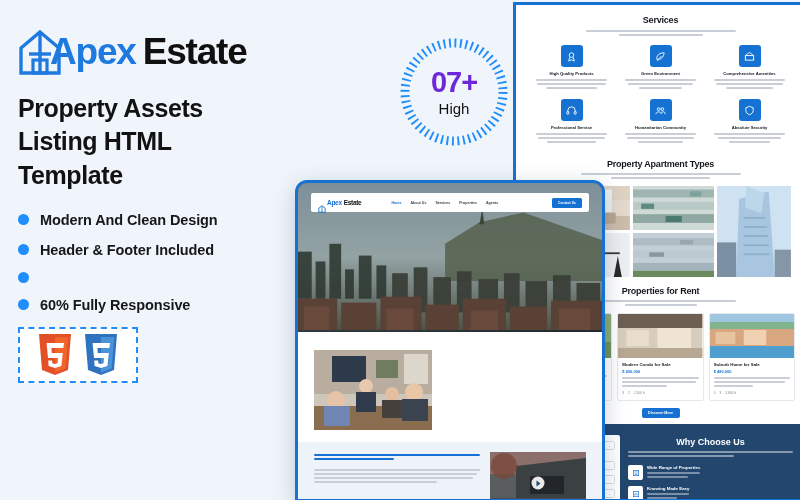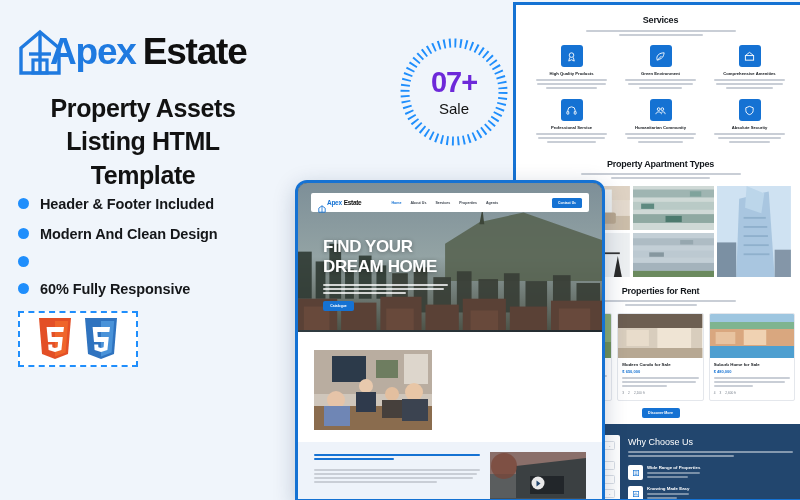--- a/index.html
+++ b/index.html
@@ -27,21 +27,21 @@
     font-size: 37px; font-weight: 700; color: #1f7ae0;
     letter-spacing: -1.2px; margin-left: -12px;
   }
   .brand-estate {
     font-size: 37px; font-weight: 700; color: #101010;
     letter-spacing: -1.2px; margin-left: 7px;
   }
   .headline {
     font-size: 25px; font-weight: 700; color: #121212;
     line-height: 1.33; letter-spacing: -0.4px;
-    margin-bottom: 4px; max-width: 250px; text-align: center;
+    margin-bottom: 20px; max-width: 250px;
   }
   .feature-list { list-style: none; }
   .feature-item {
     display: flex; align-items: center;
     margin-bottom: 14px;
   }
   .feature-dot {
     width: 11px; height: 11px; border-radius: 50%;
     background: #1f8efc; flex: 0 0 11px; margin-right: 11px;
   }
@@ -168,21 +168,21 @@
     padding: 6px 5px; flex: 0 0 92px;
   }
   .why-field {
     height: 9px; border: 1px solid #d8dde4; border-radius: 1.5px;
     margin-bottom: 5px; display: flex; align-items: center;
     justify-content: space-between; padding: 0 3px;
     font-size: 3.4px; color: #99a1ac;
   }
   .why-flabel { font-size: 3.4px; color: #5a626d; margin-bottom: 2px; }
   .why-right { flex: 1; padding-top: 2px; }
-  .why-title { font-size: 9px; font-weight: 400; color: #fff; margin-bottom: 4px; }
+  .why-title { font-size: 9px; font-weight: 700; color: #fff; margin-bottom: 4px; text-align: center; }
   .why-sub { width: 100%; margin-bottom: 8px; }
   .why-sub .fake-line { background: rgba(255,255,255,.45); margin-left: 0; }
   .why-item { display: flex; gap: 4px; margin-bottom: 6px; }
   .why-icon {
     width: 15px; height: 15px; background: #fff; border-radius: 2px;
     flex: 0 0 15px; display: flex; align-items: center; justify-content: center;
     color: #1572d3;
   }
   .why-item-title { font-size: 4.4px; font-weight: 700; color: #fff; margin-bottom: 2px; }
   .why-item-body .fake-line { background: rgba(255,255,255,.4); margin-left: 0; }
@@ -281,25 +281,25 @@
     </span>
     <span class="brand-apex">Apex</span>
     <span class="brand-estate">Estate</span>
   </div>
 
   <h1 class="headline">Property Assets Listing HTML Template</h1>
 
   <ul class="feature-list">
     <li class="feature-item">
       <span class="feature-dot"></span>
-      <span class="feature-text">Header &amp; Footer Included</span>
+      <span class="feature-text">Modern And Clean Design</span>
     </li>
     <li class="feature-item">
       <span class="feature-dot"></span>
-      <span class="feature-text">Modern And Clean Design</span>
+      <span class="feature-text">Header &amp; Footer Included</span>
     </li>
     <li class="feature-item">
       <span class="feature-dot"></span>
     </li>
     <li class="feature-item">
       <span class="feature-dot"></span>
       <span class="feature-text">60% Fully Responsive</span>
     </li>
   </ul>
 
@@ -320,21 +320,21 @@
     </span>
   </div>
 </div>
 
 <div class="pages-badge">
   <svg viewBox="0 0 112 112" width="112" height="112">
     <circle cx="56" cy="56" r="49" fill="none" stroke="#1f8efc" stroke-width="9" stroke-dasharray="1.9 3.6" stroke-linecap="butt"></circle>
   </svg>
   <div class="pages-inner">
     <div class="pages-count">07+</div>
-    <div class="pages-label">Sale</div>
+    <div class="pages-label">High</div>
   </div>
 </div>
 
 <div class="mock-right">
 
   <section class="services">
     <div class="sec-title">Services</div>
     <div class="services-sub">
       <div class="fake-line" style="width:100%"></div>
       <div class="fake-line" style="width:56%"></div>
@@ -701,30 +701,20 @@
       <nav class="mc-menu">
         <span class="active">Home</span>
         <span>About Us</span>
         <span>Services</span>
         <span>Properties</span>
         <span>Agents</span>
       </nav>
       <div class="mc-navbtn">Contact Us</div>
     </div>
 
-    <div class="mc-hero-text">
-      <div class="mc-h1">FIND YOUR</div>
-      <div class="mc-h1">DREAM HOME</div>
-      <div class="mc-hero-sub">
-        <div class="fake-line" style="width:100%"></div>
-        <div class="fake-line" style="width:97%"></div>
-        <div class="fake-line" style="width:66%"></div>
-      </div>
-      <div class="mc-hero-btn">Catalogue</div>
-    </div>
   </div>
 
   <section class="mc-agency">
     <div class="mc-agency-img">
       <svg width="100%" height="100%" viewBox="0 0 118 80" preserveAspectRatio="none">
         <rect width="118" height="80" fill="#cfc6bb"></rect>
         <rect x="0" y="0" width="118" height="44" fill="#b9ada0"></rect>
         <rect x="18" y="6" width="34" height="26" fill="#2c3a4a"></rect>
         <rect x="62" y="10" width="22" height="18" fill="#6e7d60"></rect>
         <rect x="90" y="4" width="24" height="30" fill="#ddd6cc"></rect>

